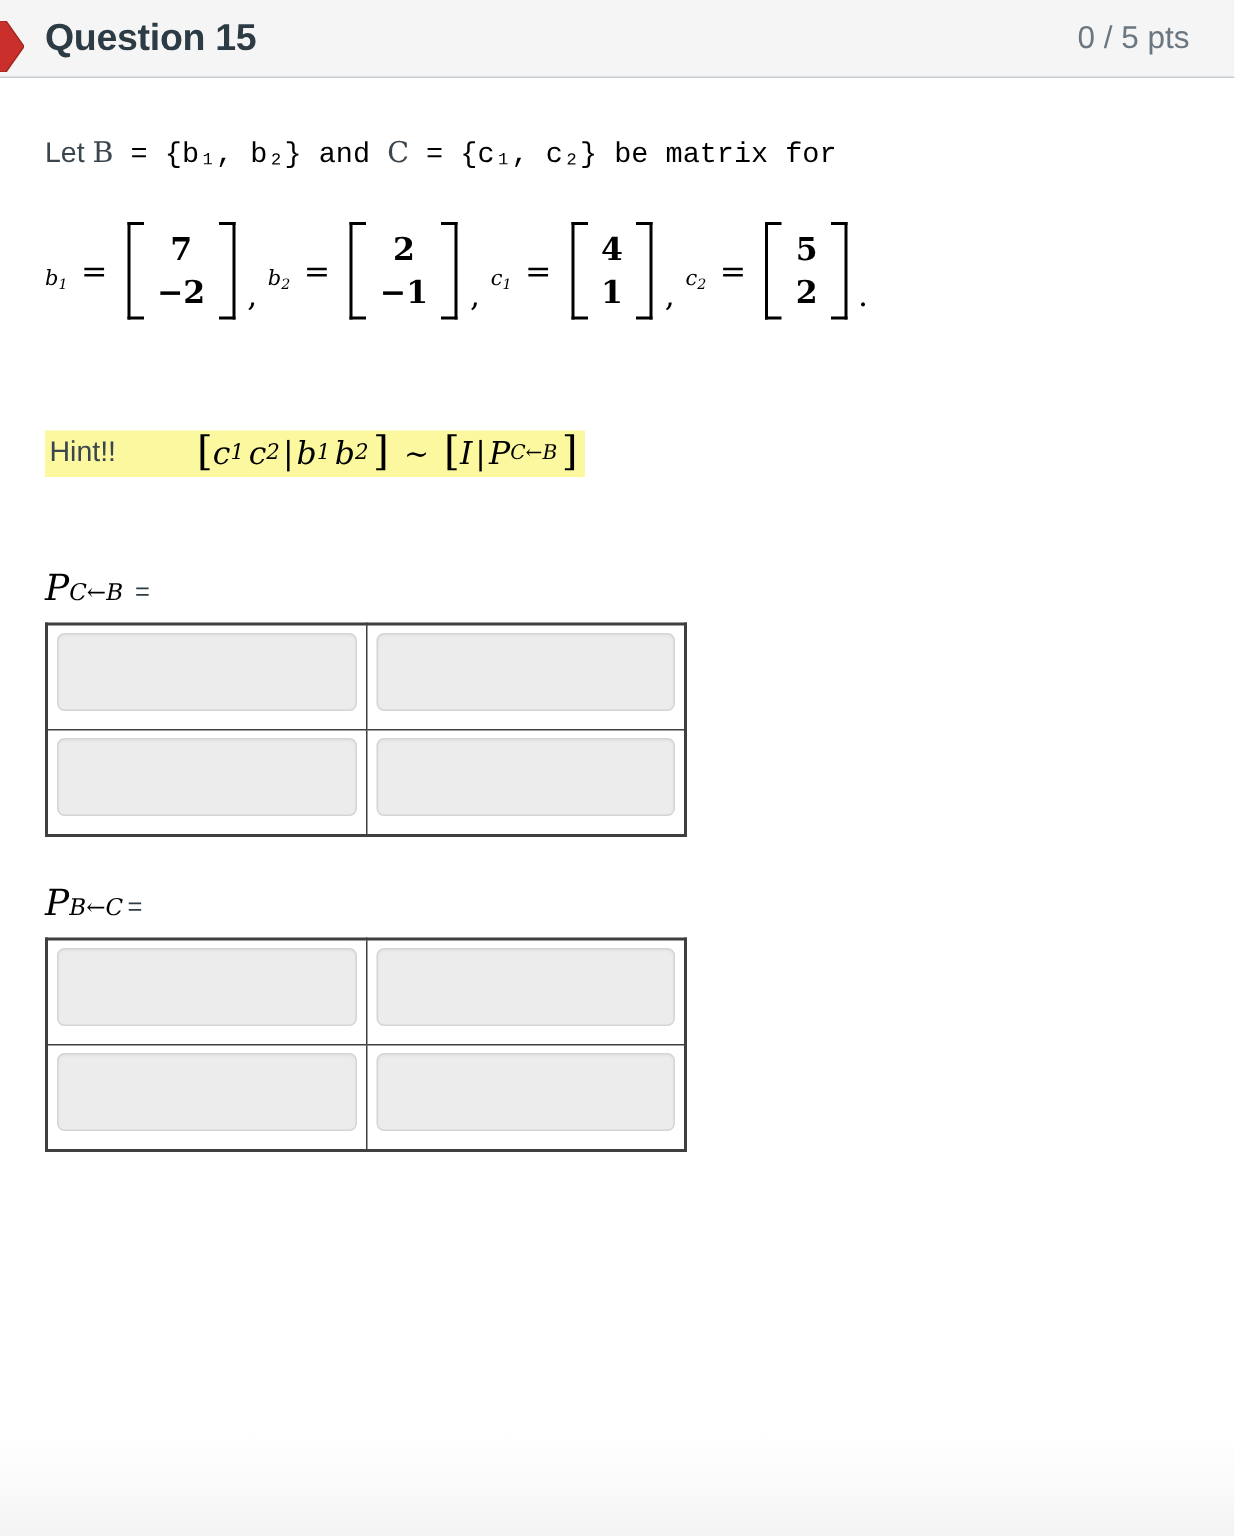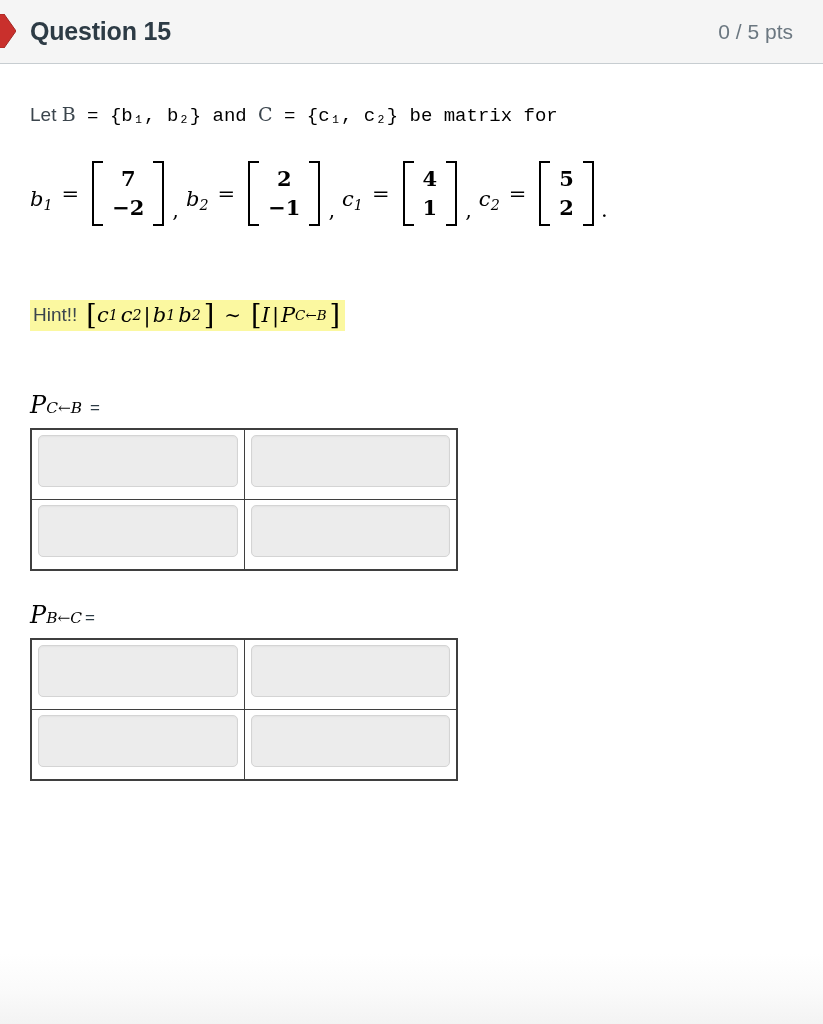--- a/index.html
+++ b/index.html
@@ -23,21 +23,21 @@
     right: 0;
     bottom: 0;
     height: 70px;
     background: linear-gradient(to bottom, #ffffff 0%, #fafafa 55%, #f3f3f3 100%);
     pointer-events: none;
   }
 
   
   .question-header {
     position: relative;
-    height: 64px;
+    height: 52px;
     background: #f5f5f5;
     border-bottom: 1px solid #c7cdd1;
     box-sizing: border-box;
     display: flex;
     align-items: center;
     justify-content: space-between;
     padding: 0 30px 0 26px;
   }
   .flag-icon {
     position: absolute;
@@ -97,21 +97,21 @@
     margin: 26px 0 0 0;
     font-family: "DejaVu Serif", serif;
     color: #000;
     white-space: nowrap;
   }
   .vec-group {
     display: flex;
     align-items: center;
   }
   .vec-label {
-    font-size: 21px;
+    font-size: 14px;
     font-style: italic;
     font-family: "DejaVu Serif", serif;
     margin-top: 12px;
   }
   .vec-eq {
     font-size: 21px;
     margin: 0 9px 0 9px;
     font-family: "DejaVu Serif", serif;
   }
   .matrix {
@@ -160,20 +160,21 @@
   .hint-line {
     margin: 72px 0 0 0;
     display: inline-block;
   }
   .hint-highlight {
     background: #fbf8a0;
     padding: 3px 5px 4px 3px;
     display: inline-flex;
     align-items: center;
     white-space: nowrap;
+    gap: 45px;
   }
   .hint-word {
     font-size: 19px;
     color: #3b454d;
     margin-right: 9px;
   }
   .hint-math {
     font-family: "DejaVu Serif", serif;
     font-size: 21px;
     color: #000;

